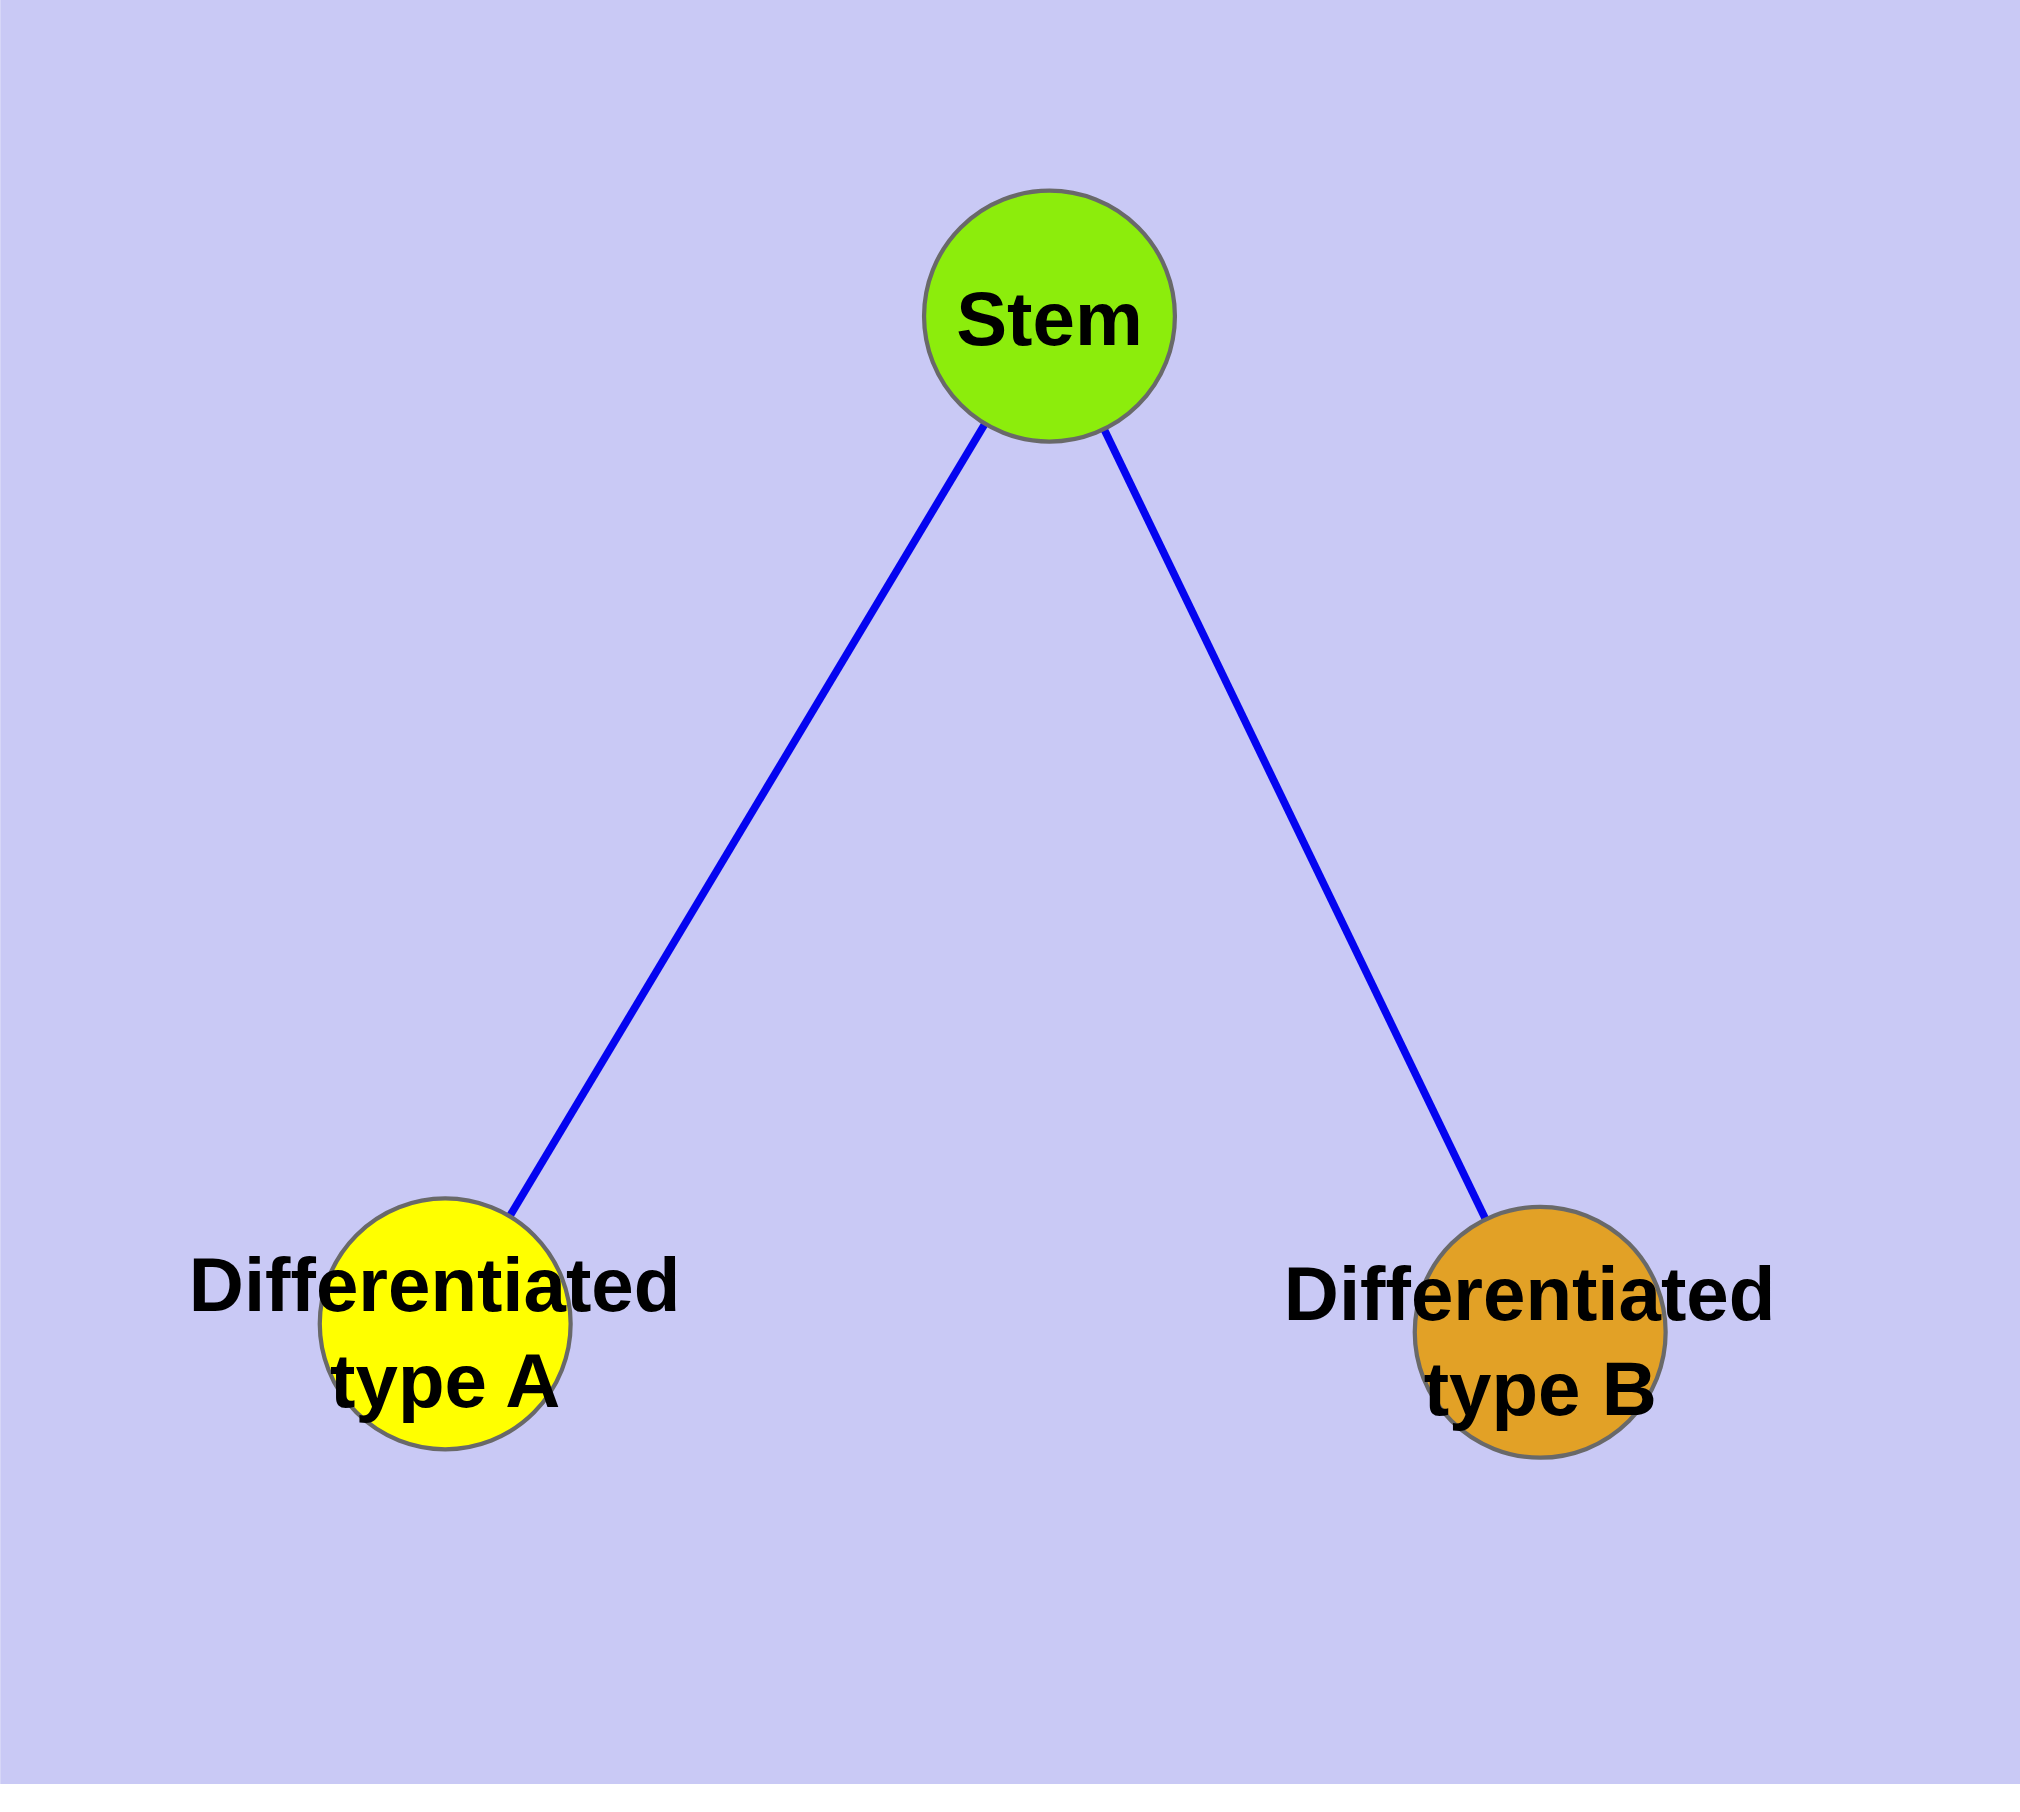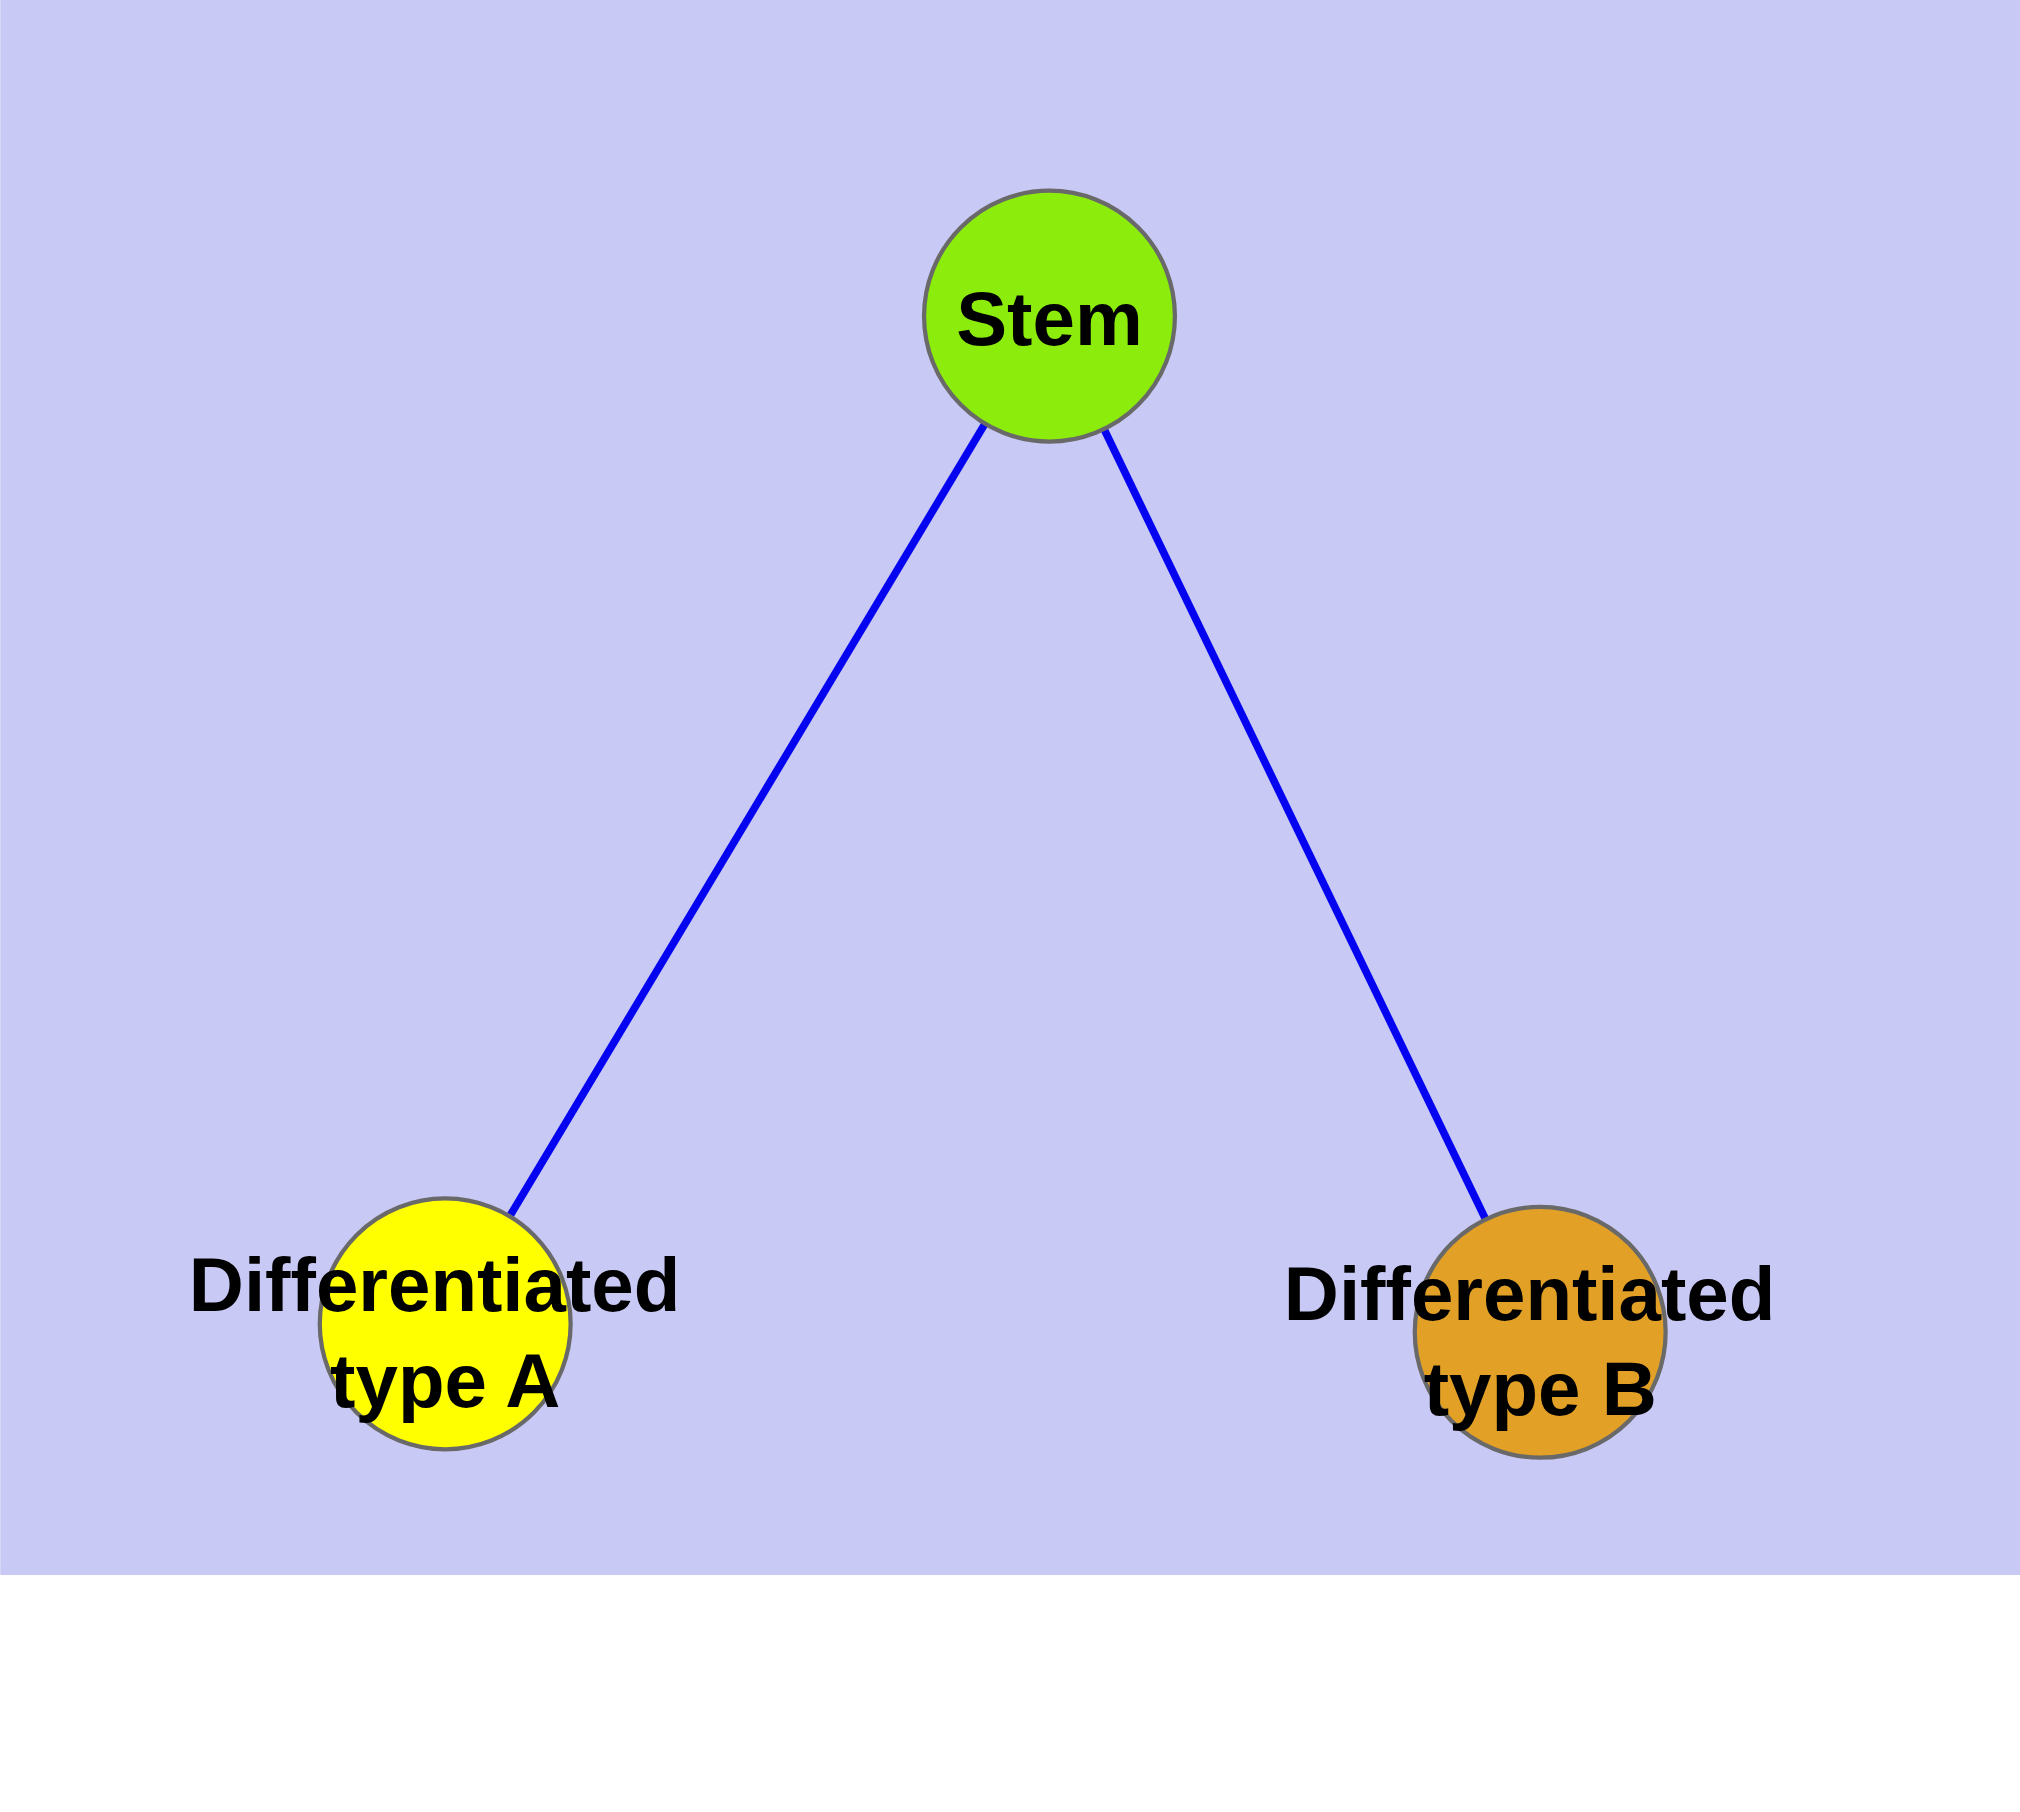--- a/index.html
+++ b/index.html
@@ -2,21 +2,21 @@
 <html style="--background: #c9c9f5; --edge: #0404f0; --node_border: #696969; --text: #000000; --stem_node: #8ced0c; --type_a_node: #ffff00; --type_b_node: #e2a126;font-size:13.6px"><head>
 <meta charset="utf-8">
 <style>
   html, body {
     margin: 0;
     padding: 0;
     background: #ffffff;
   }
   .canvas-wrap {
     width: 2021px;
-    height: 1575px;
+    height: 1784px;
     overflow: hidden;
   }
   svg {
     display: block;
   }
   .bg {
     fill: var(--background, #c9c9f5);
   }
   .edge {
     stroke: var(--edge, #0404f0);

